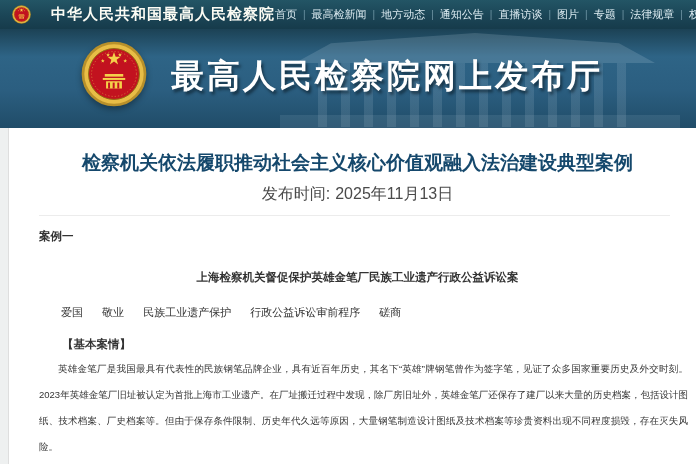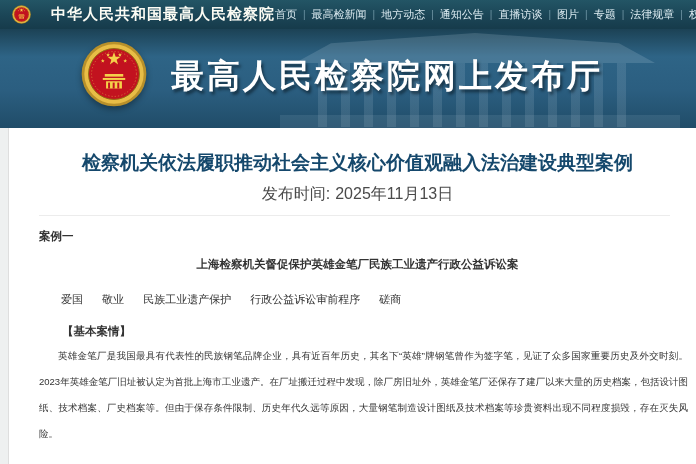--- a/index.html
+++ b/index.html
@@ -41,21 +41,21 @@
   .page { margin-left:8px; background:#ffffff; border-left:1px solid #dedede;
           height:336px; padding:18px 8px 10px 30px; overflow:hidden; }
   .art-title { text-align:center; font-weight:bold; font-size:19px; color:#15486c;
                line-height:25px; margin:4px 12px 4px 0; }
   .pubdate { text-align:center; font-size:16px; color:#4a4a4a; margin:9px 12px 0 0; }
   .pubdate .lbl { margin-right:5px; }
   .divider { border-top:1px solid #ececec; margin:10px 18px 0 0; }
   .case-no   { text-align:left; font-weight:bold; font-size:11.5px; color:#333;
                margin:13px 12px 0 0; }
   .case-title{ text-align:center; font-weight:bold; font-size:11.5px; color:#333;
-               margin:13px 12px 0 0; }
+               margin:26px 12px 0 0; }
   .sec-head { font-weight:bold; font-size:11.5px; color:#333; text-indent:2em; margin-top:17px; }
   .keywords { font-size:11px; color:#333; text-indent:2em; margin-top:20px; }
   .keywords span { margin-right:16px; }
   .body-para { font-size:9.5px; color:#333; line-height:26px; text-align:justify;
                text-indent:2em; margin-top:4px; }
 </style>
 </head>
 <body>
 
 <svg width="0" height="0" style="position:absolute" aria-hidden="true">

